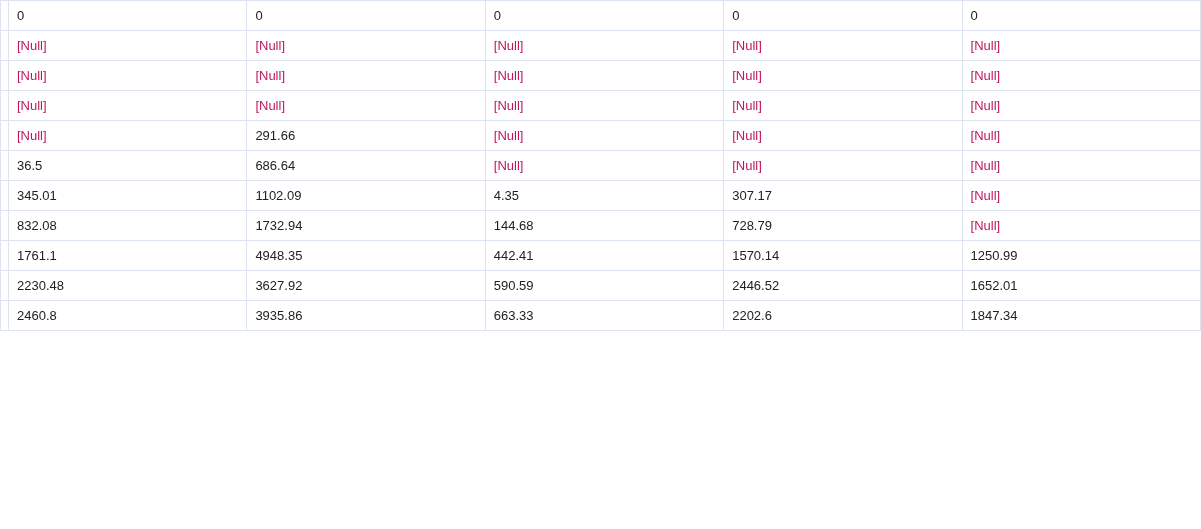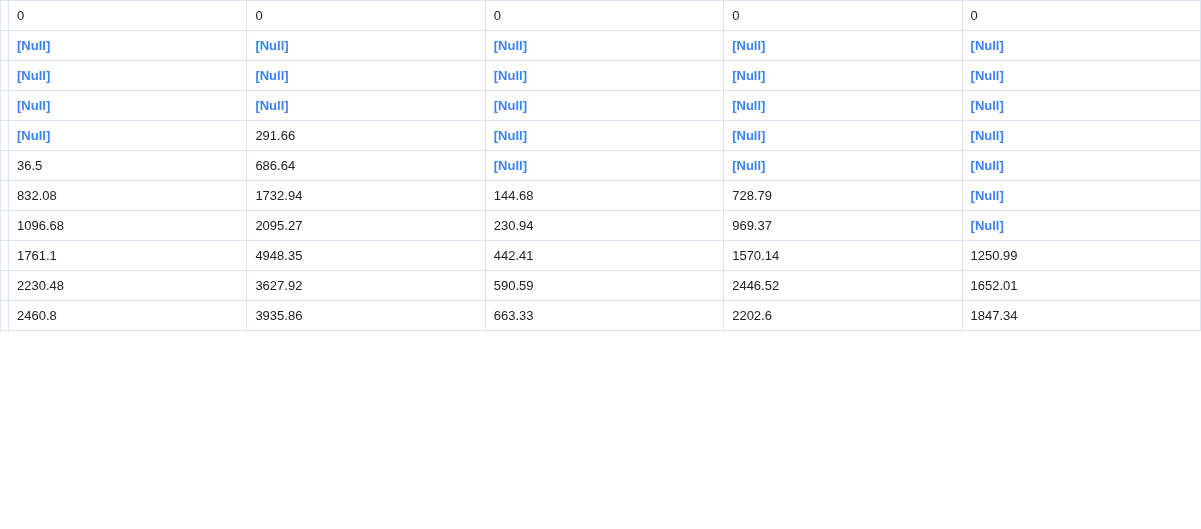--- a/index.html
+++ b/index.html
@@ -27,22 +27,21 @@
       vertical-align: middle;
       font-weight: normal;
       white-space: nowrap;
       overflow: hidden;
     }
     thead th {
       color: #222;
       background: #fff;
     }
     .null {
-      color: #3b82f6;
-      font-weight: bold;
+      color: #be185d;
     }
     .slim {
       width: 8px;
       padding: 0;
       border-left: 1px solid #dbe4f0;
     }
   </style>
 </head>
 <body>
 
@@ -101,32 +100,32 @@
       <tr>
         <td class="slim"></td>
         <td>36.5</td>
         <td>686.64</td>
         <td class="null">[Null]</td>
         <td class="null">[Null]</td>
         <td class="null">[Null]</td>
       </tr>
       <tr>
         <td class="slim"></td>
+        <td>345.01</td>
+        <td>1102.09</td>
+        <td>4.35</td>
+        <td>307.17</td>
+        <td class="null">[Null]</td>
+      </tr>
+      <tr>
+        <td class="slim"></td>
         <td>832.08</td>
         <td>1732.94</td>
         <td>144.68</td>
         <td>728.79</td>
-        <td class="null">[Null]</td>
-      </tr>
-      <tr>
-        <td class="slim"></td>
-        <td>1096.68</td>
-        <td>2095.27</td>
-        <td>230.94</td>
-        <td>969.37</td>
         <td class="null">[Null]</td>
       </tr>
       <tr>
         <td class="slim"></td>
         <td>1761.1</td>
         <td>4948.35</td>
         <td>442.41</td>
         <td>1570.14</td>
         <td>1250.99</td>
       </tr>

